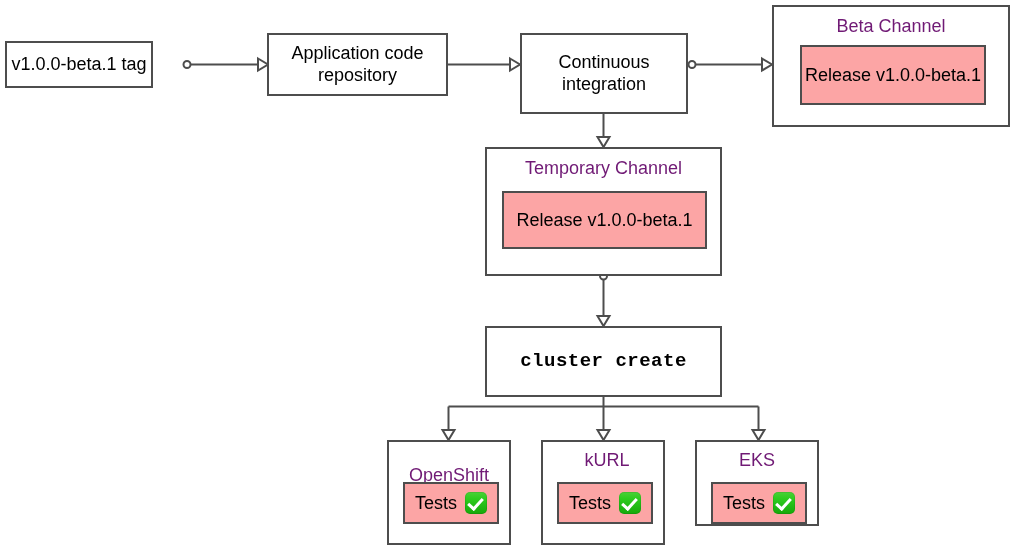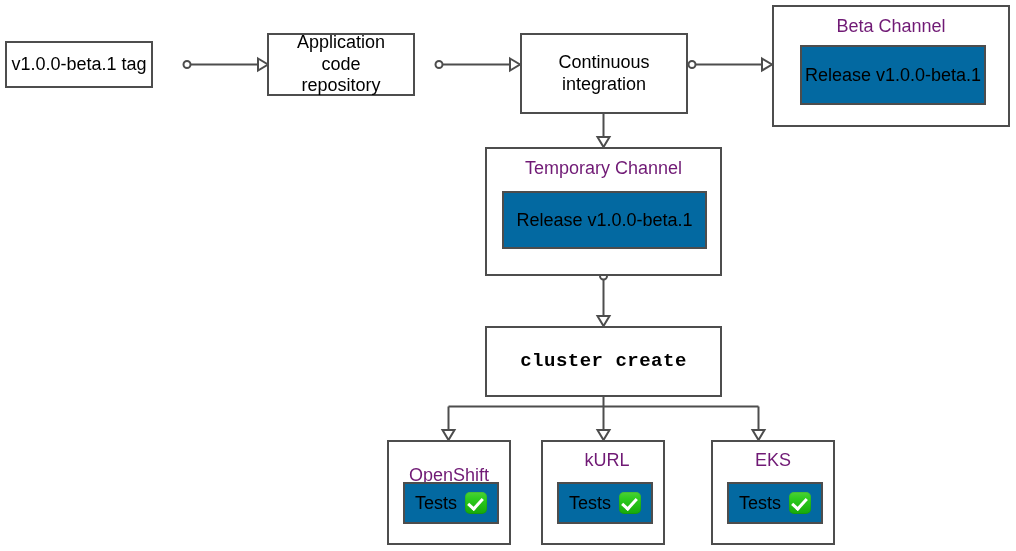--- a/index.html
+++ b/index.html
@@ -49,21 +49,21 @@
     right: 0;
     text-align: center;
     color: #701a75;
     font-size: 18px;
     line-height: 1.2;
   }
   .inner-box {
     position: absolute;
     box-sizing: border-box;
     border: 2px solid #4d4d4d;
-    background: #0369a1;
+    background: #fca5a5;
     display: flex;
     align-items: center;
     justify-content: center;
     color: #000000;
     font-size: 18px;
     white-space: nowrap;
   }
   .tests-label { margin-right: 8px; }
   .check-emoji {
     display: inline-block;
@@ -157,21 +157,21 @@
       <polygon class="edge-head" points="442.5,430 454.5,430 448.5,440"></polygon>
       <polygon class="edge-head" points="597.5,430 609.5,430 603.5,440"></polygon>
       <polygon class="edge-head" points="752.5,430 764.5,430 758.5,440"></polygon>
     </g>
   </svg>
 
   <div class="node" style="left:5px; top:41px; width:148px; height:47px;">
     <span>v1.0.0-beta.1 tag</span>
   </div>
 
-  <div class="node" style="left:267px; top:33px; width:148px; height:63px; padding:0 12px;">
+  <div class="node" style="left:267px; top:33px; width:181px; height:63px; padding:0 12px;">
     <span>Application code repository</span>
   </div>
 
   <div class="node" style="left:520px; top:33px; width:168px; height:81px; padding:0 10px;">
     <span>Continuous integration</span>
   </div>
 
   <div class="group" style="left:772px; top:5px; width:238px; height:122px;">
     <div class="group-title" style="top:9px;">Beta Channel</div>
     <div class="inner-box" style="left:26px; top:38px; width:186px; height:60px;">
@@ -199,21 +199,21 @@
   </div>
 
   <div class="group" style="left:541px; top:440px; width:124px; height:105px;">
     <div class="group-title" style="top:8px;padding-left:8px;">kURL</div>
     <div class="inner-box" style="left:14px; top:40px; width:96px; height:42px;">
       <span class="tests-label">Tests</span>
       <span class="check-emoji"></span>
     </div>
   </div>
 
-  <div class="group" style="left:711px; top:440px; width:124px; height:105px;">
+  <div class="group" style="left:695px; top:440px; width:124px; height:86px;">
     <div class="group-title" style="top:8px;">EKS</div>
     <div class="inner-box" style="left:14px; top:40px; width:96px; height:42px;">
       <span class="tests-label">Tests</span>
       <span class="check-emoji"></span>
     </div>
   </div>
 
 </div>
 
 </body></html>

